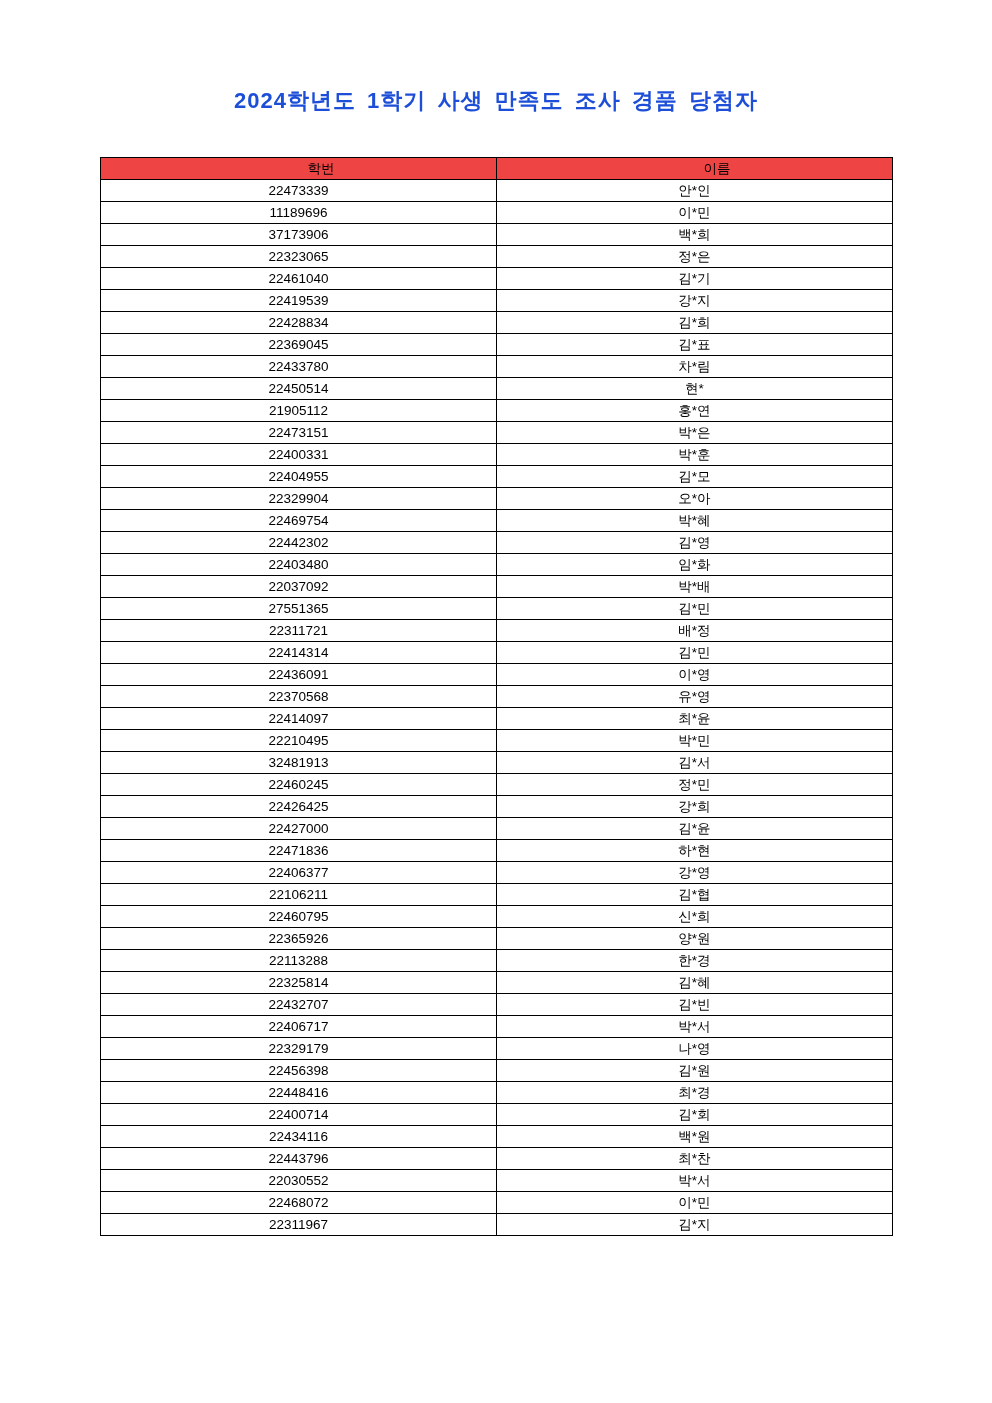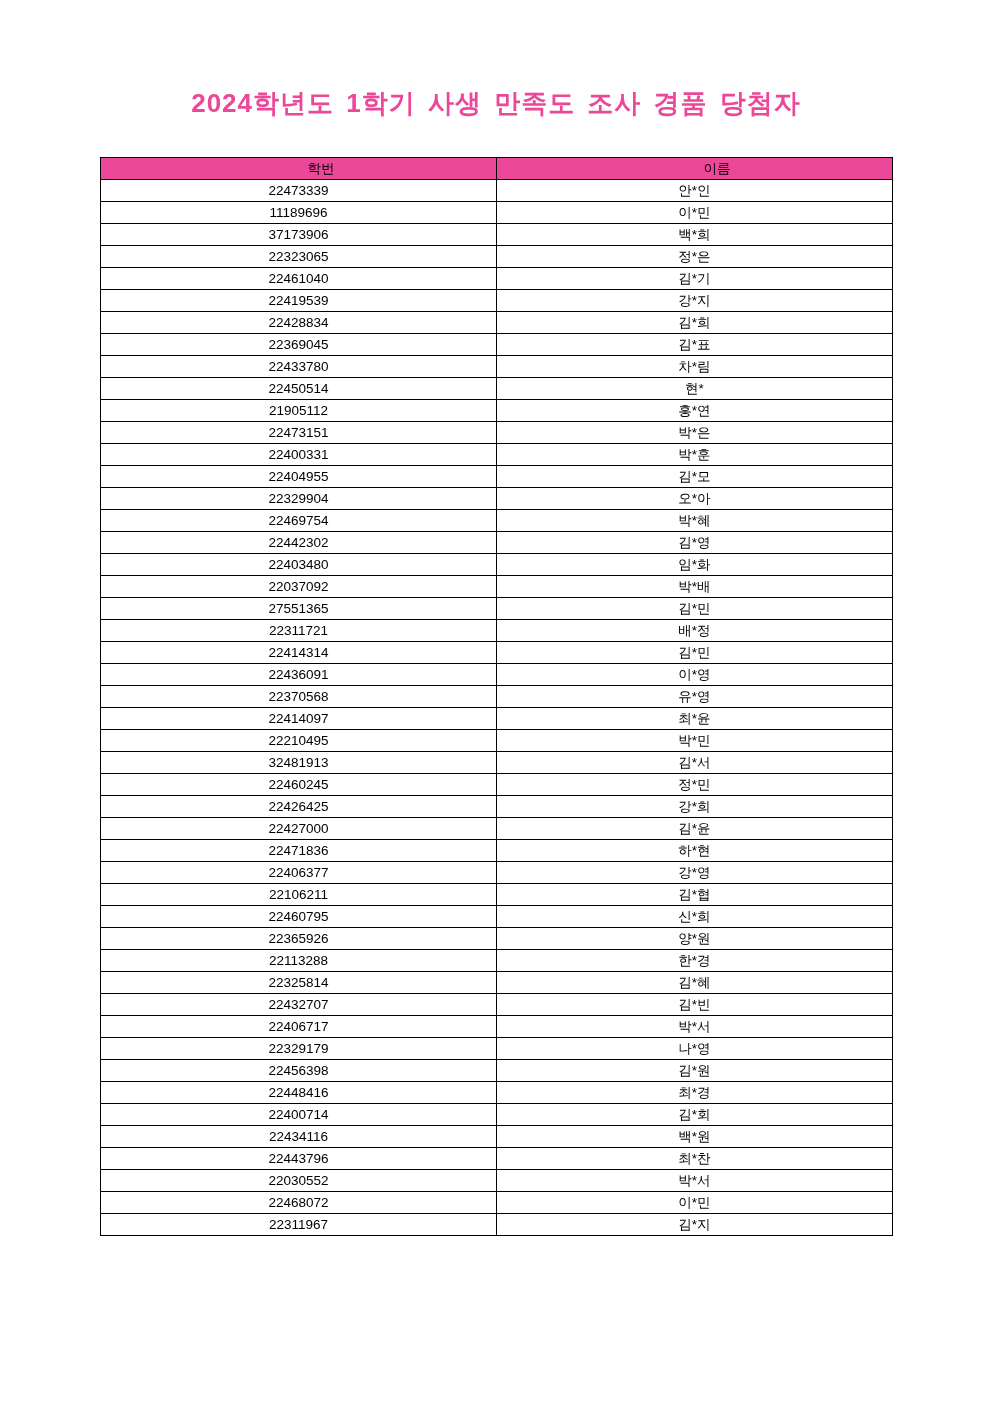--- a/index.html
+++ b/index.html
@@ -16,25 +16,25 @@
     font-family: "Liberation Sans", "DejaVu Sans", sans-serif;
     color: #000000;
     overflow: hidden;
   }
   .doc-title {
     position: absolute;
     top: 86px;
     left: 0;
     width: 100%;
     text-align: center;
-    font-size: 26px;
+    font-size: 22px;
     font-weight: bold;
     letter-spacing: 1px;
     word-spacing: 4px;
-    color: #ec4899;
+    color: #1d4ed8;
   }
   table.winners {
     position: absolute;
     top: 157px;
     left: 100px;
     width: 793px;
     border-collapse: collapse;
     table-layout: fixed;
     font-size: 13.5px;
   }
@@ -44,21 +44,21 @@
     height: 21px;
     padding: 0;
     text-align: center;
     vertical-align: middle;
     font-weight: normal;
     line-height: 21px;
     overflow: hidden;
     white-space: nowrap;
   }
   table.winners th {
-    background: #ec4899;
+    background: #ef4444;
     padding-left: 45px;
   }
   table.winners col {
     width: 50%;
   }
 </style>
 </head>
 <body>
 
 <div class="page">

